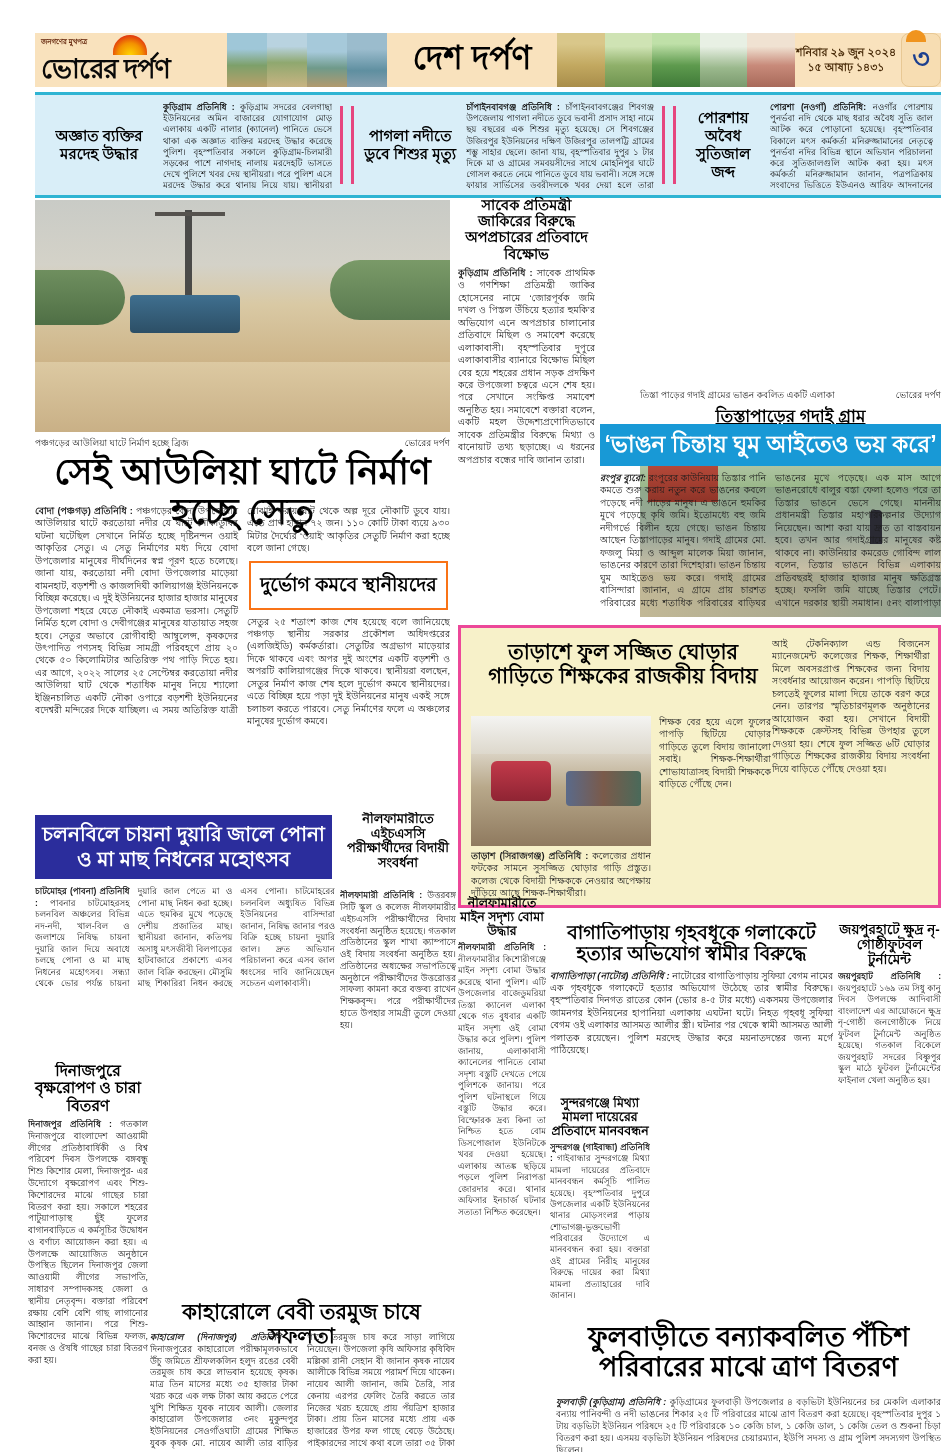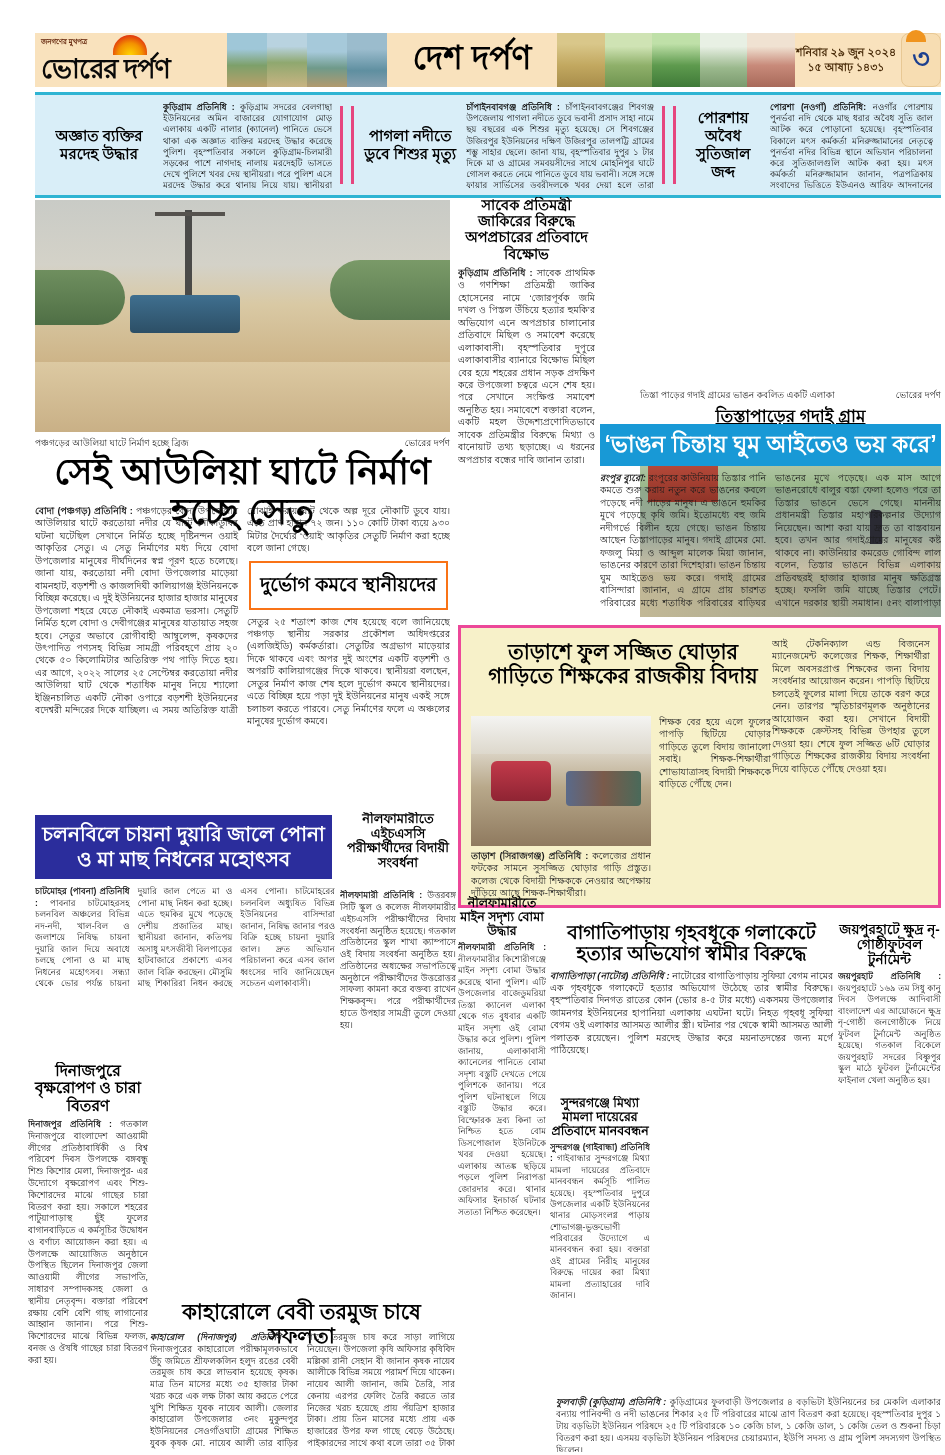--- a/index.html
+++ b/index.html
@@ -207,18 +207,19 @@
   </div>
 
   <div class="abs" style="left:550px;top:1096px;width:100px;height:226px;overflow:hidden;">
     <div class="hl" style="font-size:12.5px;text-align:center;margin-bottom:4px;">সুন্দরগঞ্জে মিথ্যা মামলা দায়েরের প্রতিবাদে মানববন্ধন</div>
     <div class="bodytxt" style="font-size:8.5px;">
       <span class="byline">সুন্দরগঞ্জ (গাইবান্ধা) প্রতিনিধি :</span>
       <span>গাইবান্ধার সুন্দরগঞ্জে মিথ্যা মামলা দায়েরের প্রতিবাদে মানববন্ধন কর্মসূচি পালিত হয়েছে। বৃহস্পতিবার দুপুরে উপজেলার একটি ইউনিয়নের থানার মোড়সংলগ্ন পাড়ায় শোভাগঞ্জ-ভুক্তভোগী পরিবারের উদ্যোগে এ মানববন্ধন করা হয়। বক্তারা ওই গ্রামের নিরীহ মানুষের বিরুদ্ধে দায়ের করা মিথ্যা মামলা প্রত্যাহারের দাবি জানান।</span>
     </div>
   </div>
 
+  <div class="abs hl" style="left:556px;top:1322px;width:385px;font-size:27px;text-align:center;">ফুলবাড়ীতে বন্যাকবলিত পঁচিশ পরিবারের মাঝে ত্রাণ বিতরণ</div>
   <div class="abs bodytxt" style="left:556px;top:1396px;width:385px;height:56px;font-size:9px;">
     <span class="byline" style="font-style:italic;">ফুলবাড়ী (কুড়িগ্রাম) প্রতিনিধি :</span>
     <span>কুড়িগ্রামের ফুলবাড়ী উপজেলার ৪ বড়ভিটা ইউনিয়নের চর মেকলি এলাকার বন্যায় পানিবন্দী ও নদী ভাঙনের শিকার ২৫ টি পরিবারের মাঝে ত্রাণ বিতরণ করা হয়েছে। বৃহস্পতিবার দুপুর ১ টায় বড়ভিটা ইউনিয়ন পরিষদে ২৫ টি পরিবারকে ১০ কেজি চাল, ১ কেজি ডাল, ১ কেজি তেল ও শুকনা চিড়া বিতরণ করা হয়। এসময় বড়ভিটা ইউনিয়ন পরিষদের চেয়ারম্যান, ইউপি সদস্য ও গ্রাম পুলিশ সদস্যগণ উপস্থিত ছিলেন।</span>
   </div>
 
 </div>
 
 </body></html>

